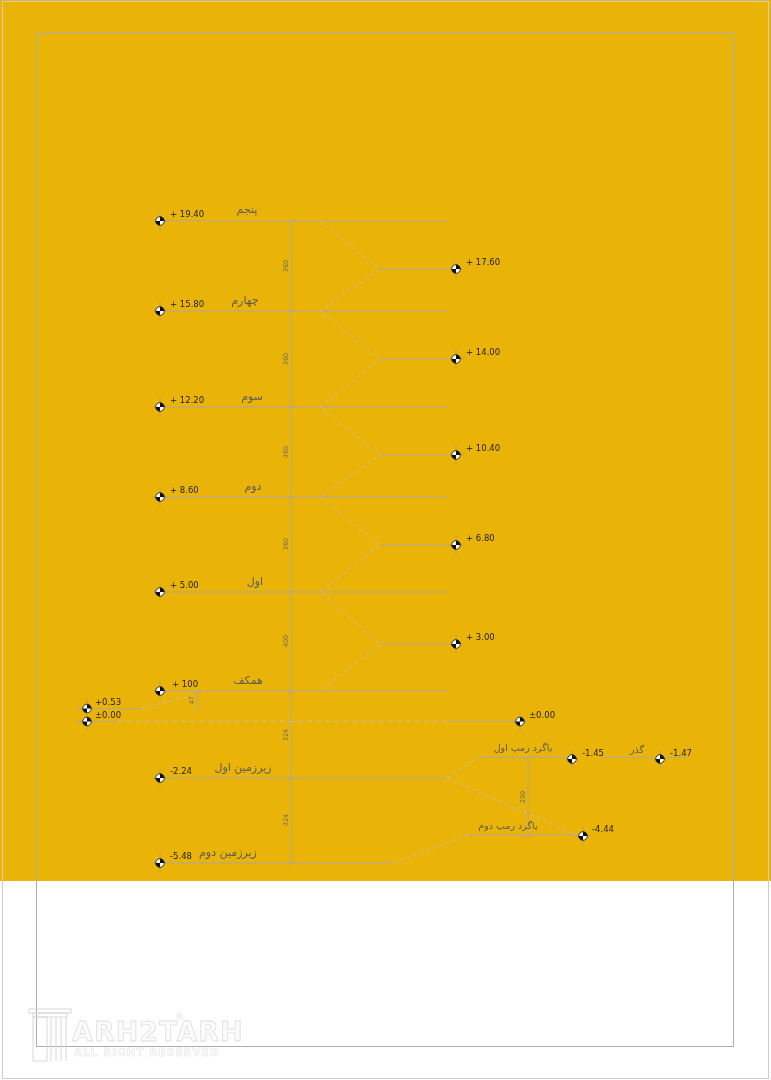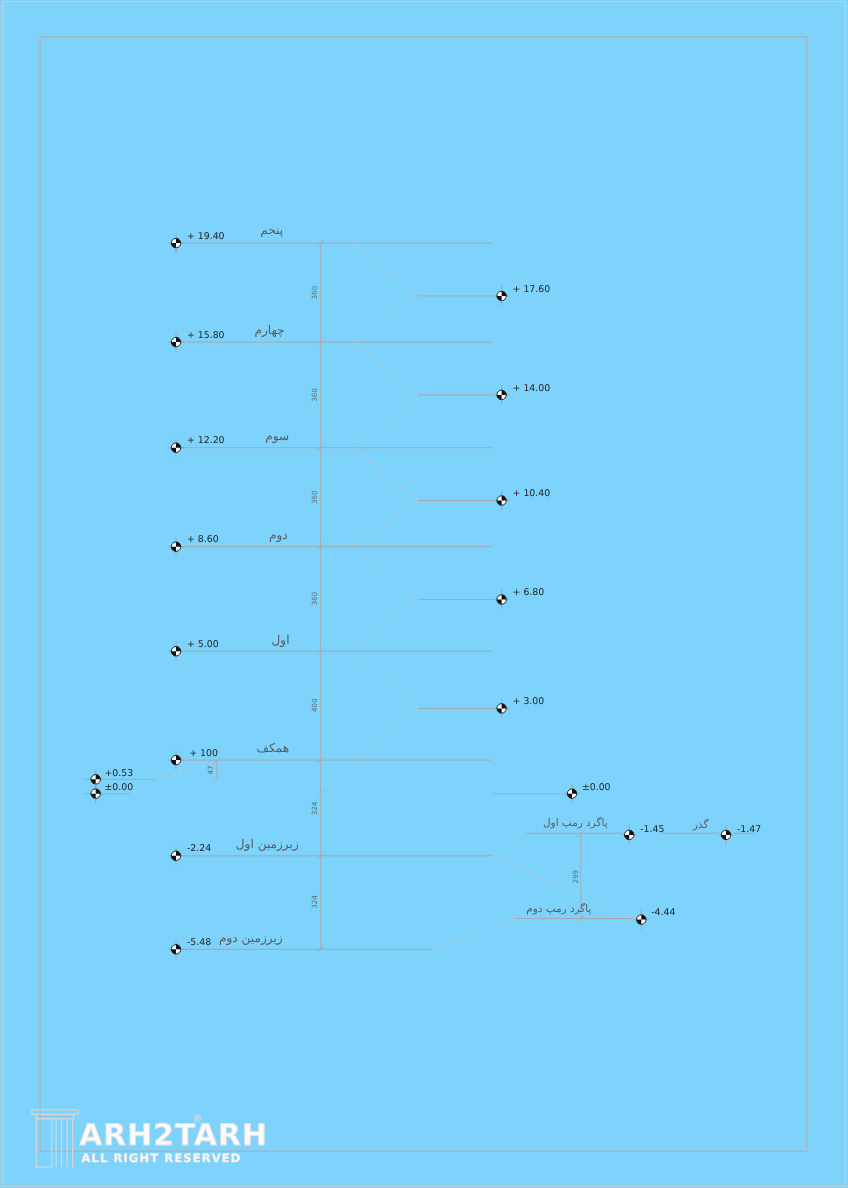--- a/index.html
+++ b/index.html
@@ -1,16 +1,16 @@
 <!DOCTYPE html>
 <html><head>
 <meta charset="utf-8">
 <style>
   html,body{margin:0;padding:0;background:#ffffff;width:771px;height:1080px;overflow:hidden;}
-  #sheet{position:relative;width:771px;height:1080px;background:#7dd3fc;font-family:"DejaVu Sans",sans-serif;}
+  #sheet{position:relative;width:771px;height:881px;background:#eab308;font-family:"DejaVu Sans",sans-serif;}
   svg{position:absolute;left:0;top:0;}
   text{font-family:"DejaVu Sans",sans-serif;}
   .elev{font-size:8.5px;fill:#1f1f1f;}
   .fa{font-size:11px;fill:#5a5a5a;}
   .fa-small{font-size:9.5px;fill:#5a5a5a;}
   .dim{font-size:6.5px;fill:#6a6a6a;}
   .wm-brand{font-size:27px;font-weight:bold;fill:#fbfbfb;stroke:#dedede;stroke-width:0.8px;letter-spacing:1px;}
   .wm-reg{font-size:9px;fill:#e0e0e0;}
   .wm-tag{font-size:10.5px;font-weight:bold;fill:#fdfdfd;stroke:#e2e2e2;stroke-width:0.5px;letter-spacing:1px;}
 </style>

